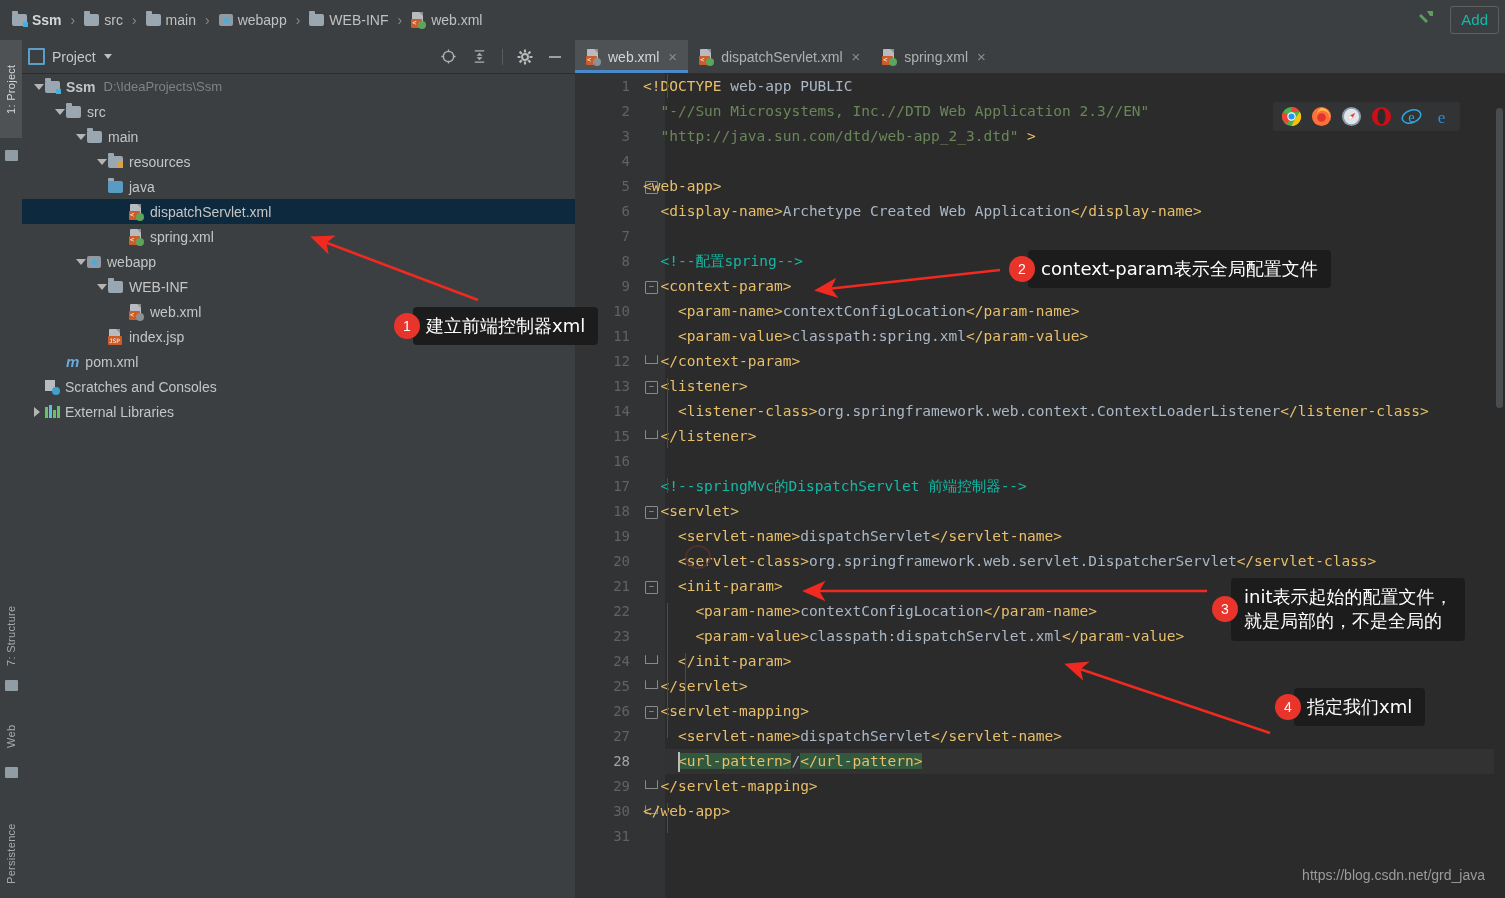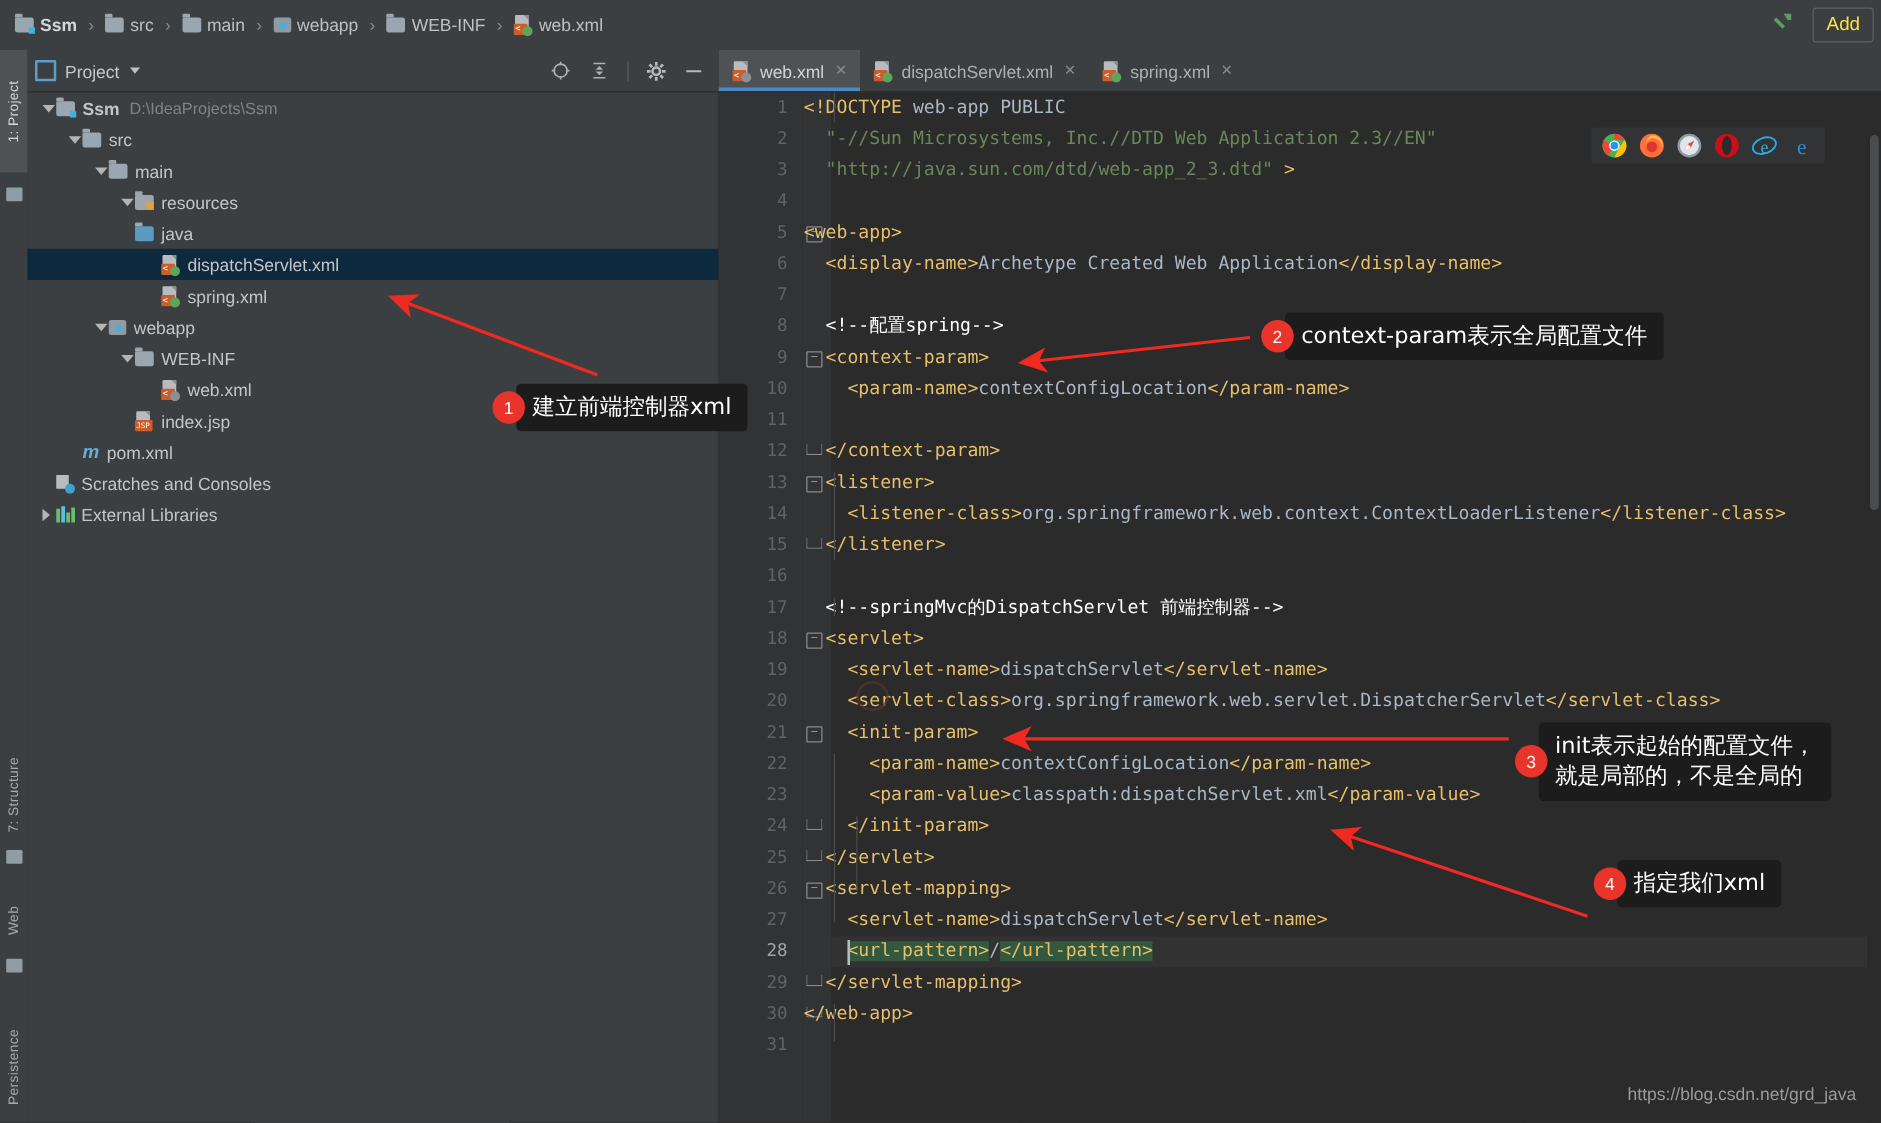--- a/index.html
+++ b/index.html
@@ -19,21 +19,21 @@
     display:flex;align-items:center;
   }
   .crumbs{display:flex;align-items:center;padding-left:10px;gap:0px;}
   .crumb{display:flex;align-items:center;gap:5px;padding:0 2px;cursor:default;}
   .crumb .lbl{font-size:14px;color:#c0c0c0;}
   .crumb.bold .lbl{font-weight:bold;color:#d6d6d6;}
   .sep{color:#8a8a8a;font-size:14px;margin:0 7px;}
   .topright{margin-left:auto;display:flex;align-items:center;gap:10px;padding-right:6px;}
   .addbtn{
     border:1px solid #5e6060;border-radius:3px;background:#3c3f41;
-    color:#fde047;font-size:15px;padding:4px 10px 5px 10px;
+    color:#14b8a6;font-size:15px;padding:4px 10px 5px 10px;
   }
 
   
   .ico{display:inline-block;position:relative;}
   .folder{width:15px;height:12px;background:#9aa7b0;border-radius:1px 2px 2px 2px;}
   .folder:before{content:"";position:absolute;left:0;top:-3px;width:6px;height:3px;background:#9aa7b0;border-radius:1px 1px 0 0;}
   .folder.mod:after{content:"";position:absolute;right:-1px;bottom:-1px;width:5px;height:5px;background:#41b0e4;}
   .folder.src{background:#5a9bc4;}
   .folder.res{background:#9aa7b0;}
   .folder.res:after{content:"";position:absolute;right:0px;bottom:0px;width:6px;height:7px;background:#d9a343;}
@@ -103,21 +103,21 @@
   .foldcol{position:absolute;left:67px;top:0;width:23px;height:825px;background:#313335;}
   .codearea{position:absolute;left:0;top:0;width:930px;height:825px;
     font-family:"DejaVu Sans Mono","Liberation Mono",monospace;font-size:14.5px;}
   .ln{position:absolute;height:25px;line-height:25px;}
   .lnum{width:55px;text-align:right;color:#606366;font-size:14px;}
   .ltext{left:68px;white-space:pre;color:#a9b7c6;}
   .indentline{position:absolute;width:1px;background:#4b4b4b;}
   .t{color:#e8bf6a;}
   .txt{color:#a9b7c6;}
   .str{color:#6a8759;}
-  .cmt{color:#ffffff;}
+  .cmt{color:#14b8a6;}
   .hl{background:#32593d;}
   .fold{position:absolute;width:11px;height:11px;border:1px solid #8a8a8a;color:#9a9a9a;
     font-size:9px;line-height:9px;text-align:center;background:#313335;border-radius:1px;}
   .fold.end{border-top-color:transparent;border-left-color:#8a8a8a;height:9px;}
 
   .caret-cursor{position:absolute;width:2px;height:20px;background:#bbb;}
 
   .browsers{position:absolute;right:45px;top:62px;display:flex;gap:9px;align-items:center;
     background:#313335;padding:4px 8px;border-radius:3px;}
 
@@ -416,20 +416,21 @@
           <div class="ln lnum" style="left: 0px; top: 151px; width: 55px;">7</div>
           <div class="ln ltext" style="left: 68px; top: 151px;"></div>
           <div class="ln lnum" style="left: 0px; top: 176px; width: 55px;">8</div>
           <div class="ln ltext" style="left: 68px; top: 176px;">  <span class="cmt">&lt;!--配置spring--&gt;</span></div>
           <div class="ln lnum" style="left: 0px; top: 201px; width: 55px;">9</div>
           <div class="fold" style="left: 70px; top: 208px;">−</div>
           <div class="ln ltext" style="left: 68px; top: 201px;">  <span class="t">&lt;context-param&gt;</span></div>
           <div class="ln lnum" style="left: 0px; top: 226px; width: 55px;">10</div>
           <div class="ln ltext" style="left: 68px; top: 226px;">    <span class="t">&lt;param-name&gt;</span><span class="txt">contextConfigLocation</span><span class="t">&lt;/param-name&gt;</span></div>
           <div class="ln lnum" style="left: 0px; top: 251px; width: 55px;">11</div>
+          <div class="ln ltext" style="left: 68px; top: 251px;">    <span class="t">&lt;param-value&gt;</span><span class="txt">classpath:spring.xml</span><span class="t">&lt;/param-value&gt;</span></div>
           <div class="ln lnum" style="left: 0px; top: 276px; width: 55px;">12</div>
           <div class="fold end" style="left: 70px; top: 282px; width: 11px; height: 8px; border-right: 1px solid rgb(138, 138, 138); border-bottom: 1px solid rgb(138, 138, 138); border-left: 1px solid rgb(138, 138, 138); border-image: initial; border-top: none; background: rgb(49, 51, 53);"></div>
           <div class="ln ltext" style="left: 68px; top: 276px;">  <span class="t">&lt;/context-param&gt;</span></div>
           <div class="ln lnum" style="left: 0px; top: 301px; width: 55px;">13</div>
           <div class="fold" style="left: 70px; top: 308px;">−</div>
           <div class="ln ltext" style="left: 68px; top: 301px;">  <span class="t">&lt;listener&gt;</span></div>
           <div class="ln lnum" style="left: 0px; top: 326px; width: 55px;">14</div>
           <div class="ln ltext" style="left: 68px; top: 326px;">    <span class="t">&lt;listener-class&gt;</span><span class="txt">org.springframework.web.context.ContextLoaderListener</span><span class="t">&lt;/listener-class&gt;</span></div>
           <div class="ln lnum" style="left: 0px; top: 351px; width: 55px;">15</div>
           <div class="fold end" style="left: 70px; top: 357px; width: 11px; height: 8px; border-right: 1px solid rgb(138, 138, 138); border-bottom: 1px solid rgb(138, 138, 138); border-left: 1px solid rgb(138, 138, 138); border-image: initial; border-top: none; background: rgb(49, 51, 53);"></div>

